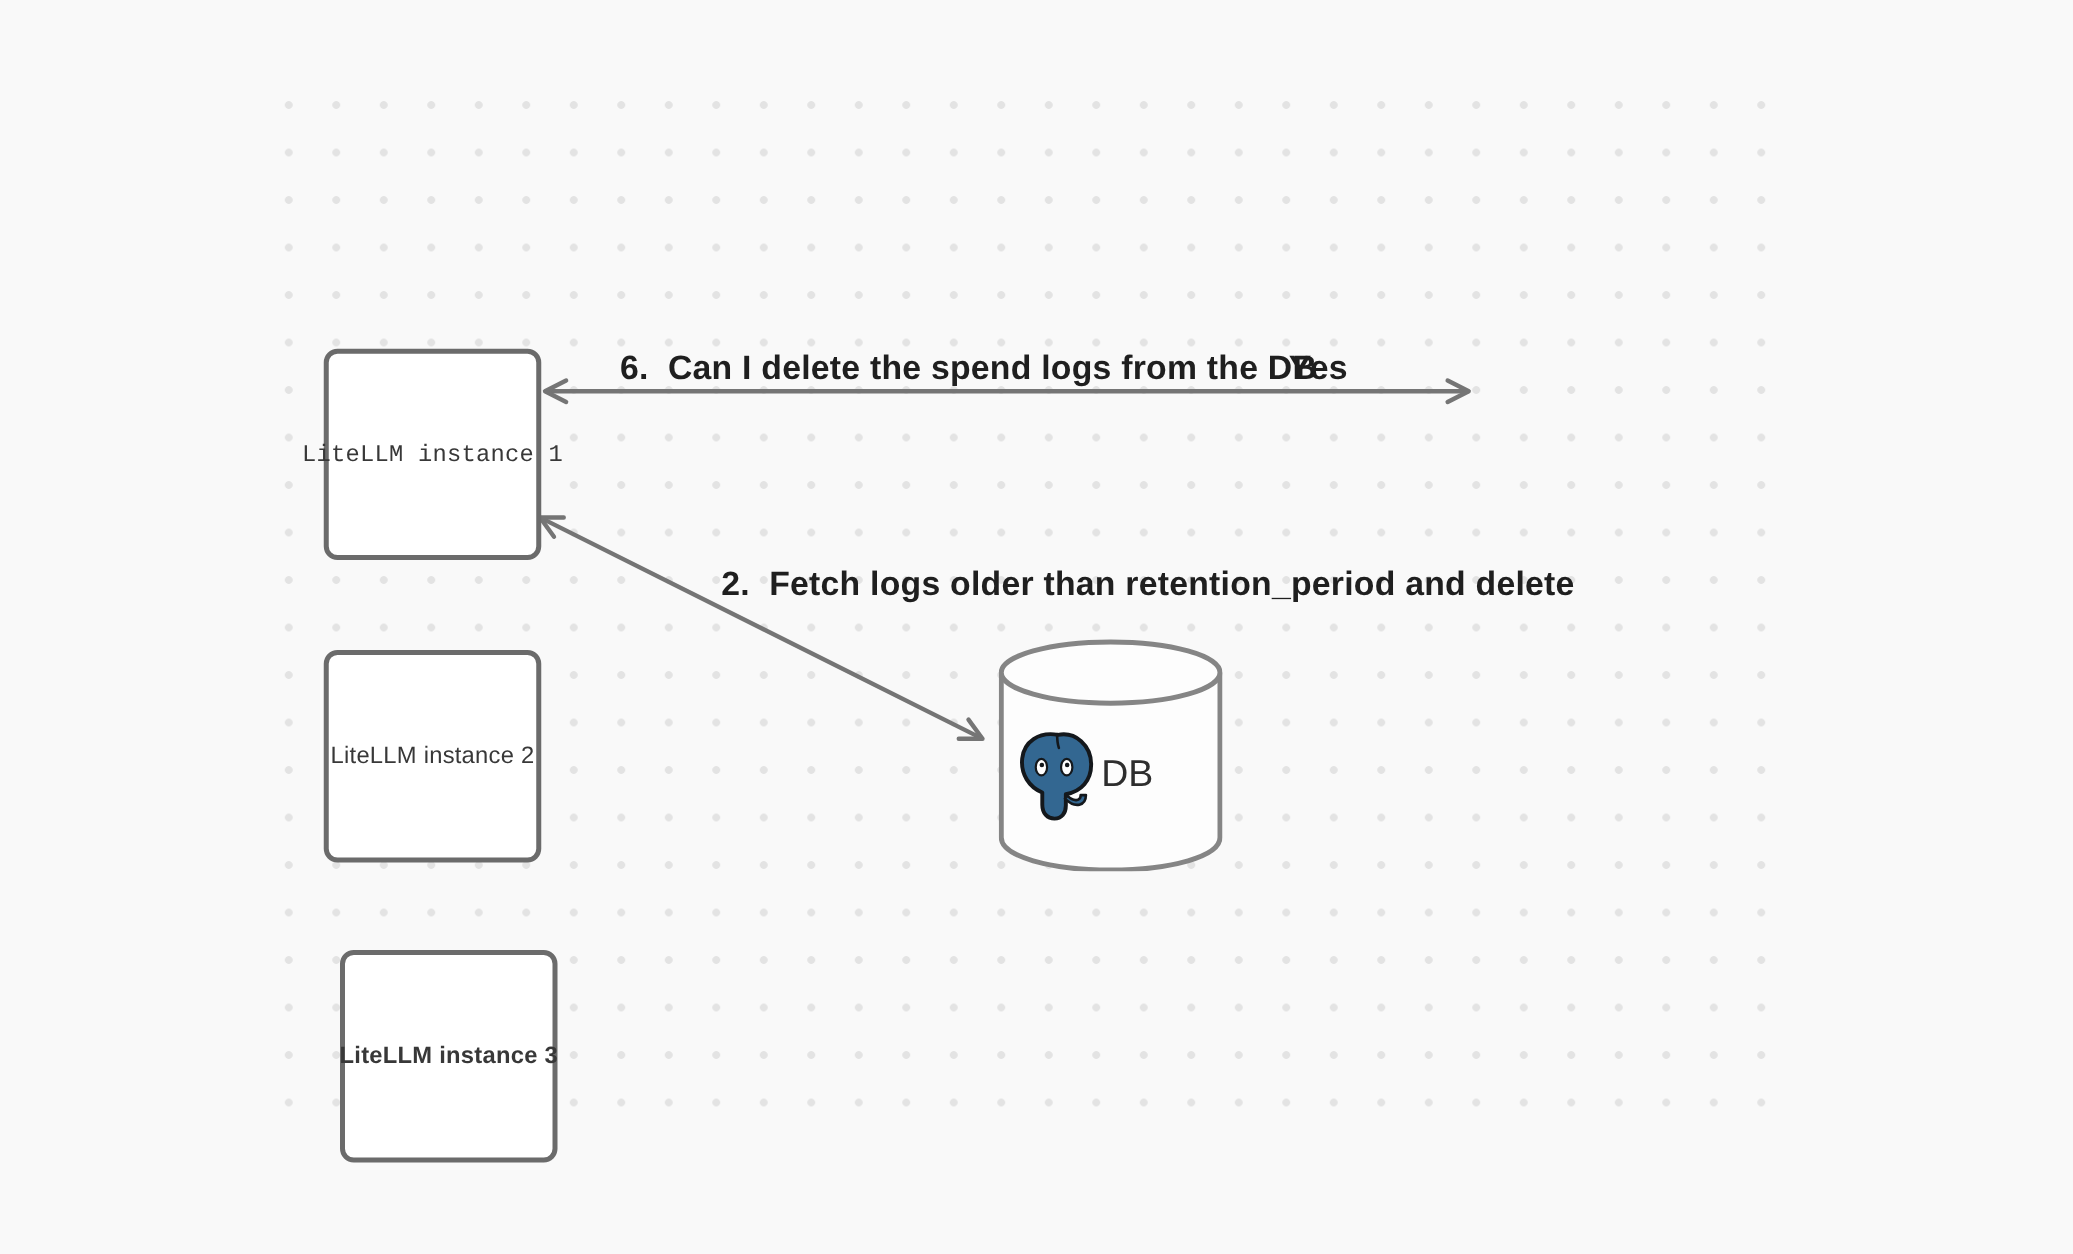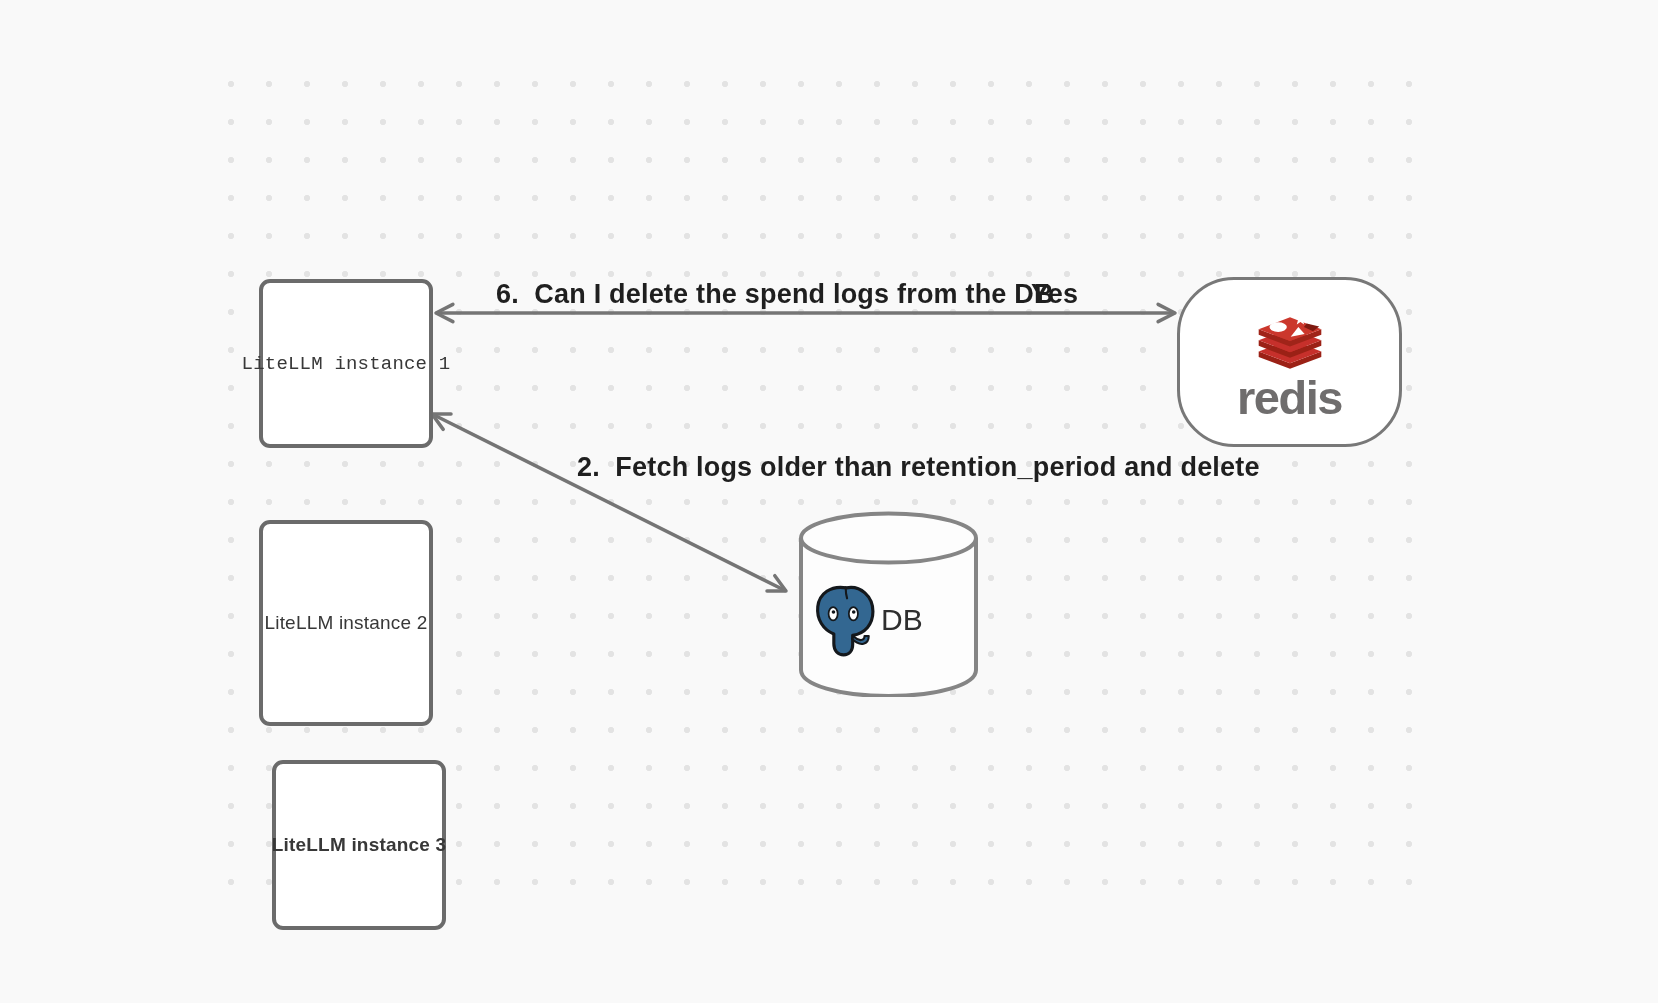--- a/index.html
+++ b/index.html
@@ -18,21 +18,21 @@
   .node-box{
     position:absolute;width:174px;height:169px;
     background:#ffffff;border:4px solid #6b6b6b;border-radius:11px;
     display:flex;align-items:center;justify-content:center;
     box-sizing:border-box;
   }
   .node-box .label{
     font-size:19px;color:#383838;letter-spacing:.2px;white-space:pre;
   }
   #box-1{left:259px;top:279px;font-family:Liberation Mono, monospace;}
-  #box-2{left:259px;top:520px;height:206px;}
+  #box-2{left:259px;top:520px;height:170px;}
   #box-3{left:272px;top:760px;height:170px;font-weight:bold;}
   .redis-node{
     position:absolute;left:1177px;top:277px;width:225px;height:170px;
     background:#ffffff;border:3px solid #787878;border-radius:57px;
     display:flex;flex-direction:column;align-items:center;justify-content:center;
     box-sizing:border-box;
   }
   .redis-wordmark{
     font-size:47px;font-weight:700;color:#6f6d6d;letter-spacing:-1.5px;
     line-height:40px;margin-top:2px;
@@ -74,39 +74,20 @@
   <div class="node-box" id="box-1">
     <span class="label">LiteLLM instance 1</span>
   </div>
   <div class="node-box" id="box-2">
     <span class="label">LiteLLM instance 2</span>
   </div>
   <div class="node-box" id="box-3">
     <span class="label">LiteLLM instance 3</span>
   </div>
 
-  <div class="redis-node">
-    <svg width="64" height="70" viewBox="0 0 92 84">
-
-      <polygon points="1,57 1,65 46,82 91,65 91,57 46,74" fill="#9b2116"></polygon>
-      <polygon points="1,57 46,40 91,57 46,74" fill="#c6302b"></polygon>
-
-      <polygon points="1,41 1,49 46,66 91,49 91,41 46,58" fill="#9b2116"></polygon>
-      <polygon points="1,41 46,24 91,41 46,58" fill="#c6302b"></polygon>
-
-      <polygon points="1,25 1,33 46,50 91,33 91,25 46,42" fill="#a02419"></polygon>
-      <polygon points="1,25 46,8 91,25 46,42" fill="#cb372c"></polygon>
-
-      <ellipse cx="29" cy="22" rx="12.5" ry="7" fill="#ffffff"></ellipse>
-      <polygon fill="#ffffff" points="61,2 63.2,7.9 69.6,8.2 64.6,12.2 66.3,18.3 61,14.8 55.7,18.3 57.4,12.2 52.4,8.2 58.8,7.9"></polygon>
-      <polygon points="47,36 67,32 58,22" fill="#ffffff"></polygon>
-      <polygon points="70,17 88,21 79,28 66,22" fill="#7e1a10"></polygon>
-    </svg>
-    <span class="redis-wordmark">redis</span>
-  </div>
 
   <div class="cylinder-wrap">
     <svg width="179" height="186" viewBox="0 0 179 186">
       <path d="M2,27 L2,159 C2,174 41,185 89.5,185 C138,185 177,174 177,159 L177,27" fill="#fdfdfd" stroke="#858585" stroke-width="4"></path>
       <ellipse cx="89.5" cy="27" rx="87.5" ry="24.5" fill="#fdfdfd" stroke="#858585" stroke-width="4"></ellipse>
     </svg>
   </div>
   <div class="db-content">
     <svg width="70" height="74" viewBox="0 0 100 106">
       <path d="M52,7 C30,3 13,15 11,34 C9,52 19,67 34,73 L34,87 C34,97 40,103 48,103

